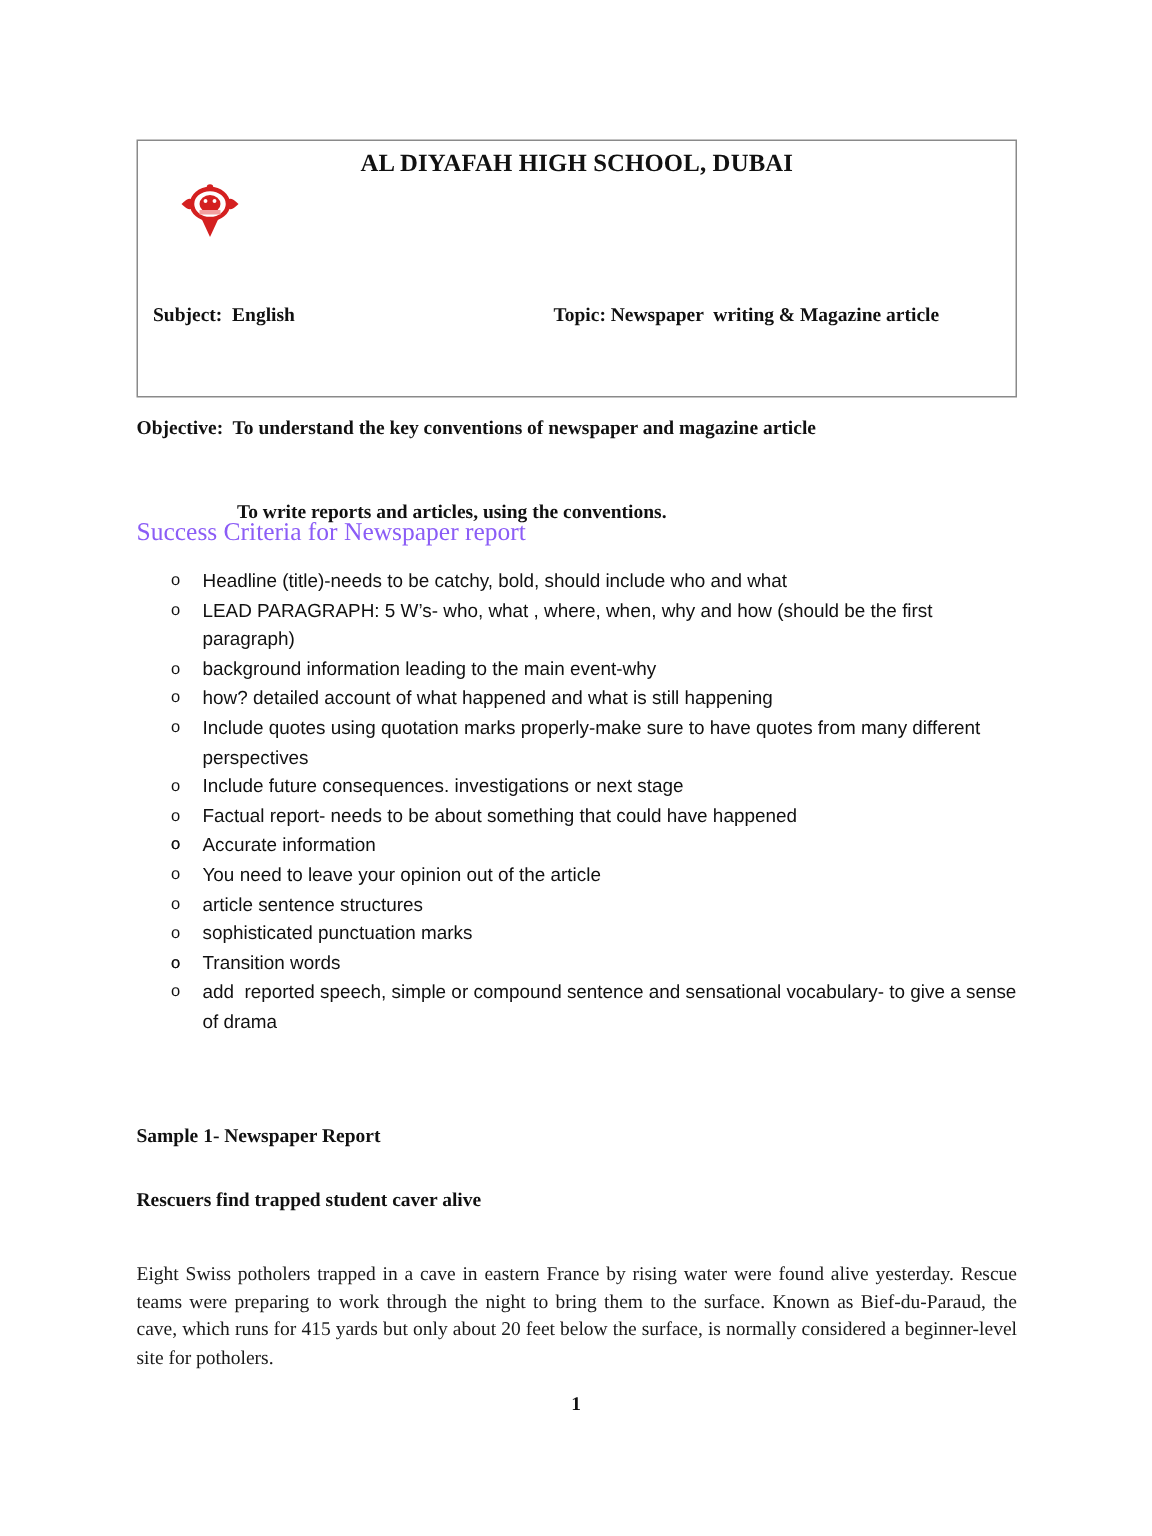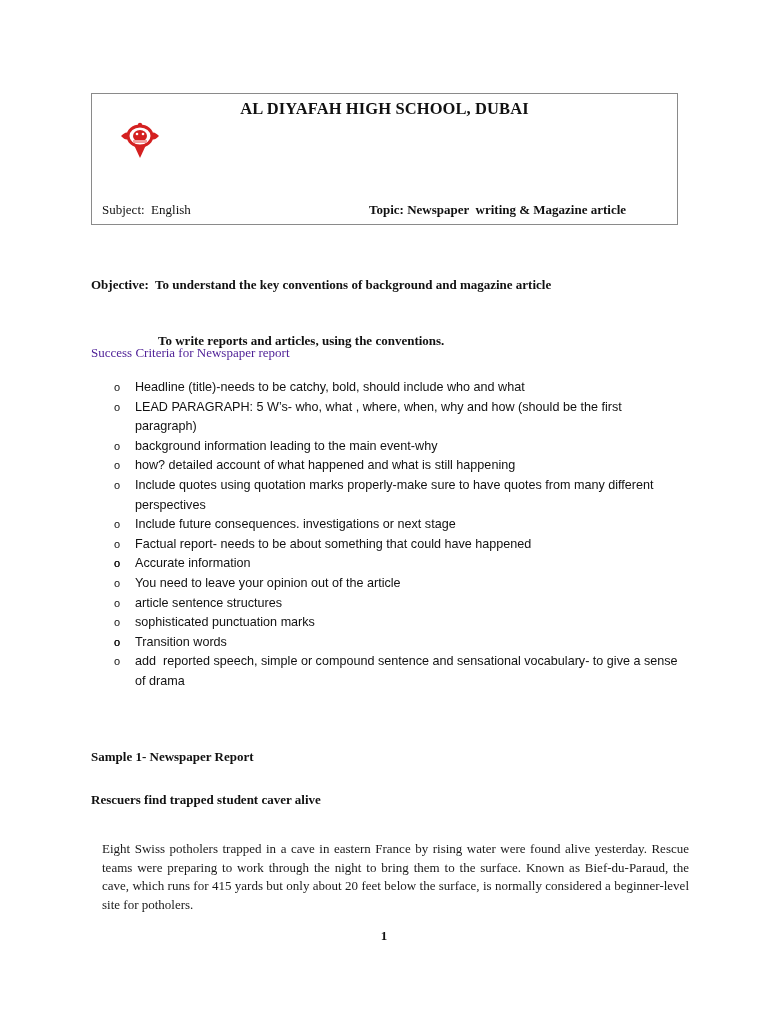--- a/index.html
+++ b/index.html
@@ -1,46 +1,46 @@
 <!DOCTYPE html>
 <html><head>
 <meta charset="utf-8">
 <style>
   html, body { margin:0; padding:0; background:#ffffff; }
   body { width:768px; height:1024px; position:relative; overflow:hidden; color:#111; }
   .serif { font-family: "Liberation Serif", "DejaVu Serif", serif; }
   .sans { font-family: "Liberation Sans", "DejaVu Sans", sans-serif; }
 
   .header-box {
-    position:absolute; left:91px; top:93px; width:587px; height:132px;
+    position:absolute; left:91px; top:93px; width:587px; height:172px;
     border:1px solid #8a8a8a; box-sizing:border-box;
   }
   .school-title {
     position:absolute; left:0; right:0; top:5px; text-align:center;
     font-size:16.5px; font-weight:bold; letter-spacing:0.1px;
   }
   .logo { position:absolute; left:25px; top:27px; width:46px; height:40px; }
   .row1 { position:absolute; top:76px; left:11px; font-size:13px; font-weight:bold; white-space:nowrap; }
   .row1 .blank { display:inline-block; border-bottom:1px solid #111; height:12px; vertical-align:baseline; }
   .row1 .u { text-decoration:underline; }
-  .row2-left { position:absolute; top:108px; left:10px; font-size:13px; font-weight:normal; }
+  .row2-left { position:absolute; top:108px; left:10px; font-size:13px; font-weight:bold; }
   .row2-right { position:absolute; top:108px; left:277px; font-size:13px; font-weight:bold; }
 
   .objective { position:absolute; left:91px; top:276px; font-size:13px; font-weight:bold; line-height:18px; }
   .objective .line2 { padding-left:67px;margin-top:38px; }
 
-  .sc-heading { position:absolute; left:91px; top:345px; font-size:13px; color:#4c1d95; }
+  .sc-heading { position:absolute; left:91px; top:345px; font-size:17px; color:#8b5cf6; }
 
   .criteria { position:absolute; left:114px; top:378px; width:570px; margin:0; padding:0; list-style:none; font-size:12.6px; line-height:19.6px; color:#111; }
   .criteria li { position:relative; padding-left:21px; }
   .criteria li .bullet { position:absolute; left:0; top:0; font-size:11px; }
 
   .sample-heading { position:absolute; left:91px; top:749px; font-size:13px; font-weight:bold; }
   .article-title { position:absolute; left:91px; top:792px; font-size:13px; font-weight:bold; }
-  .article-body { position:absolute; left:102px; top:840px; width:587px; font-size:13px; line-height:18.5px; text-align:justify; color:#1a1a1a; }
+  .article-body { position:absolute; left:91px; top:840px; width:587px; font-size:13px; line-height:18.5px; text-align:justify; color:#1a1a1a; }
 
   .page-number { position:absolute; left:0; width:768px; top:928px; text-align:center; font-size:13px; font-weight:bold; }
 </style>
 </head>
 <body>
 
 <div class="header-box serif">
   <div class="school-title">AL DIYAFAH HIGH SCHOOL, DUBAI</div>
 
   <svg class="logo" viewBox="0 0 46 40">
@@ -66,21 +66,21 @@
   </div>
   <div class="row2-right">
     <span>Topic:</span>
     <span style="white-space:pre;">Newspaper  writing &amp; Magazine article</span>
   </div>
 </div>
 
 <div class="objective serif">
   <div>
     <span>Objective:</span>&nbsp;
-    <span>To understand the key conventions of background and magazine article</span>
+    <span>To understand the key conventions of newspaper and magazine article</span>
   </div>
   <div class="line2">To write reports and articles, using the conventions.</div>
 </div>
 
 <div class="sc-heading serif">Success Criteria for Newspaper report</div>
 
 <ul class="criteria sans">
   <li><span class="bullet">o</span><span>Headline (title)-needs to be catchy, bold, should include who and what</span></li>
   <li><span class="bullet">o</span><span>LEAD PARAGRAPH: 5 W’s- who, what , where, when, why and how (should be the first paragraph)</span></li>
   <li><span class="bullet">o</span><span>background information leading to the main event-why</span></li>

